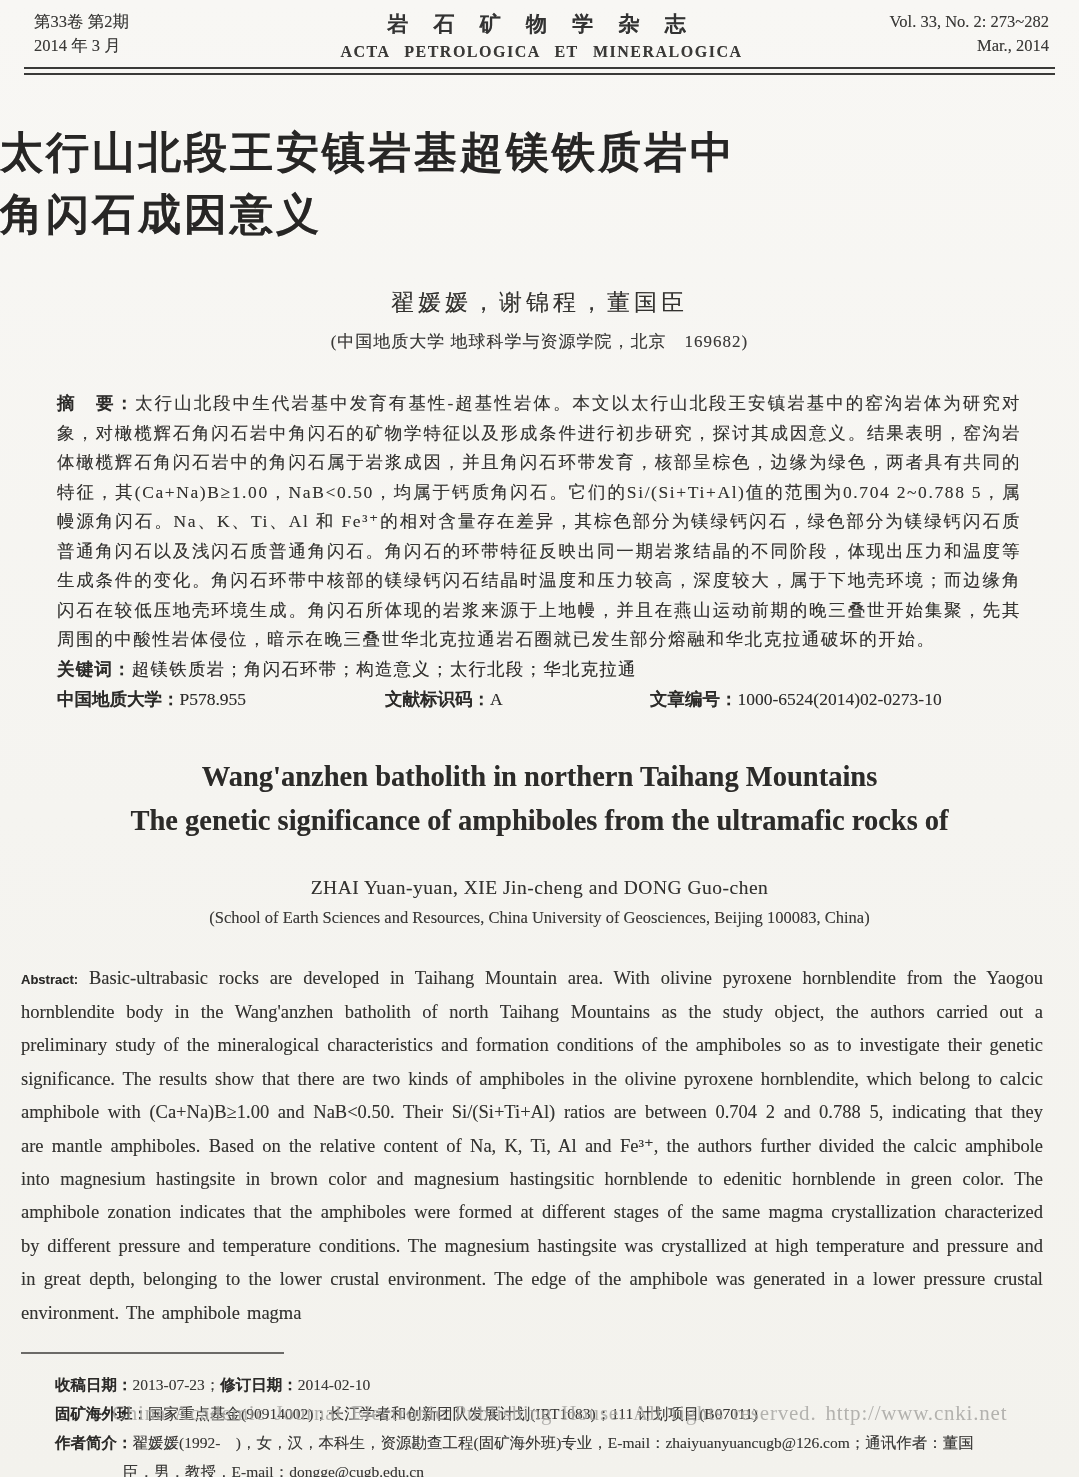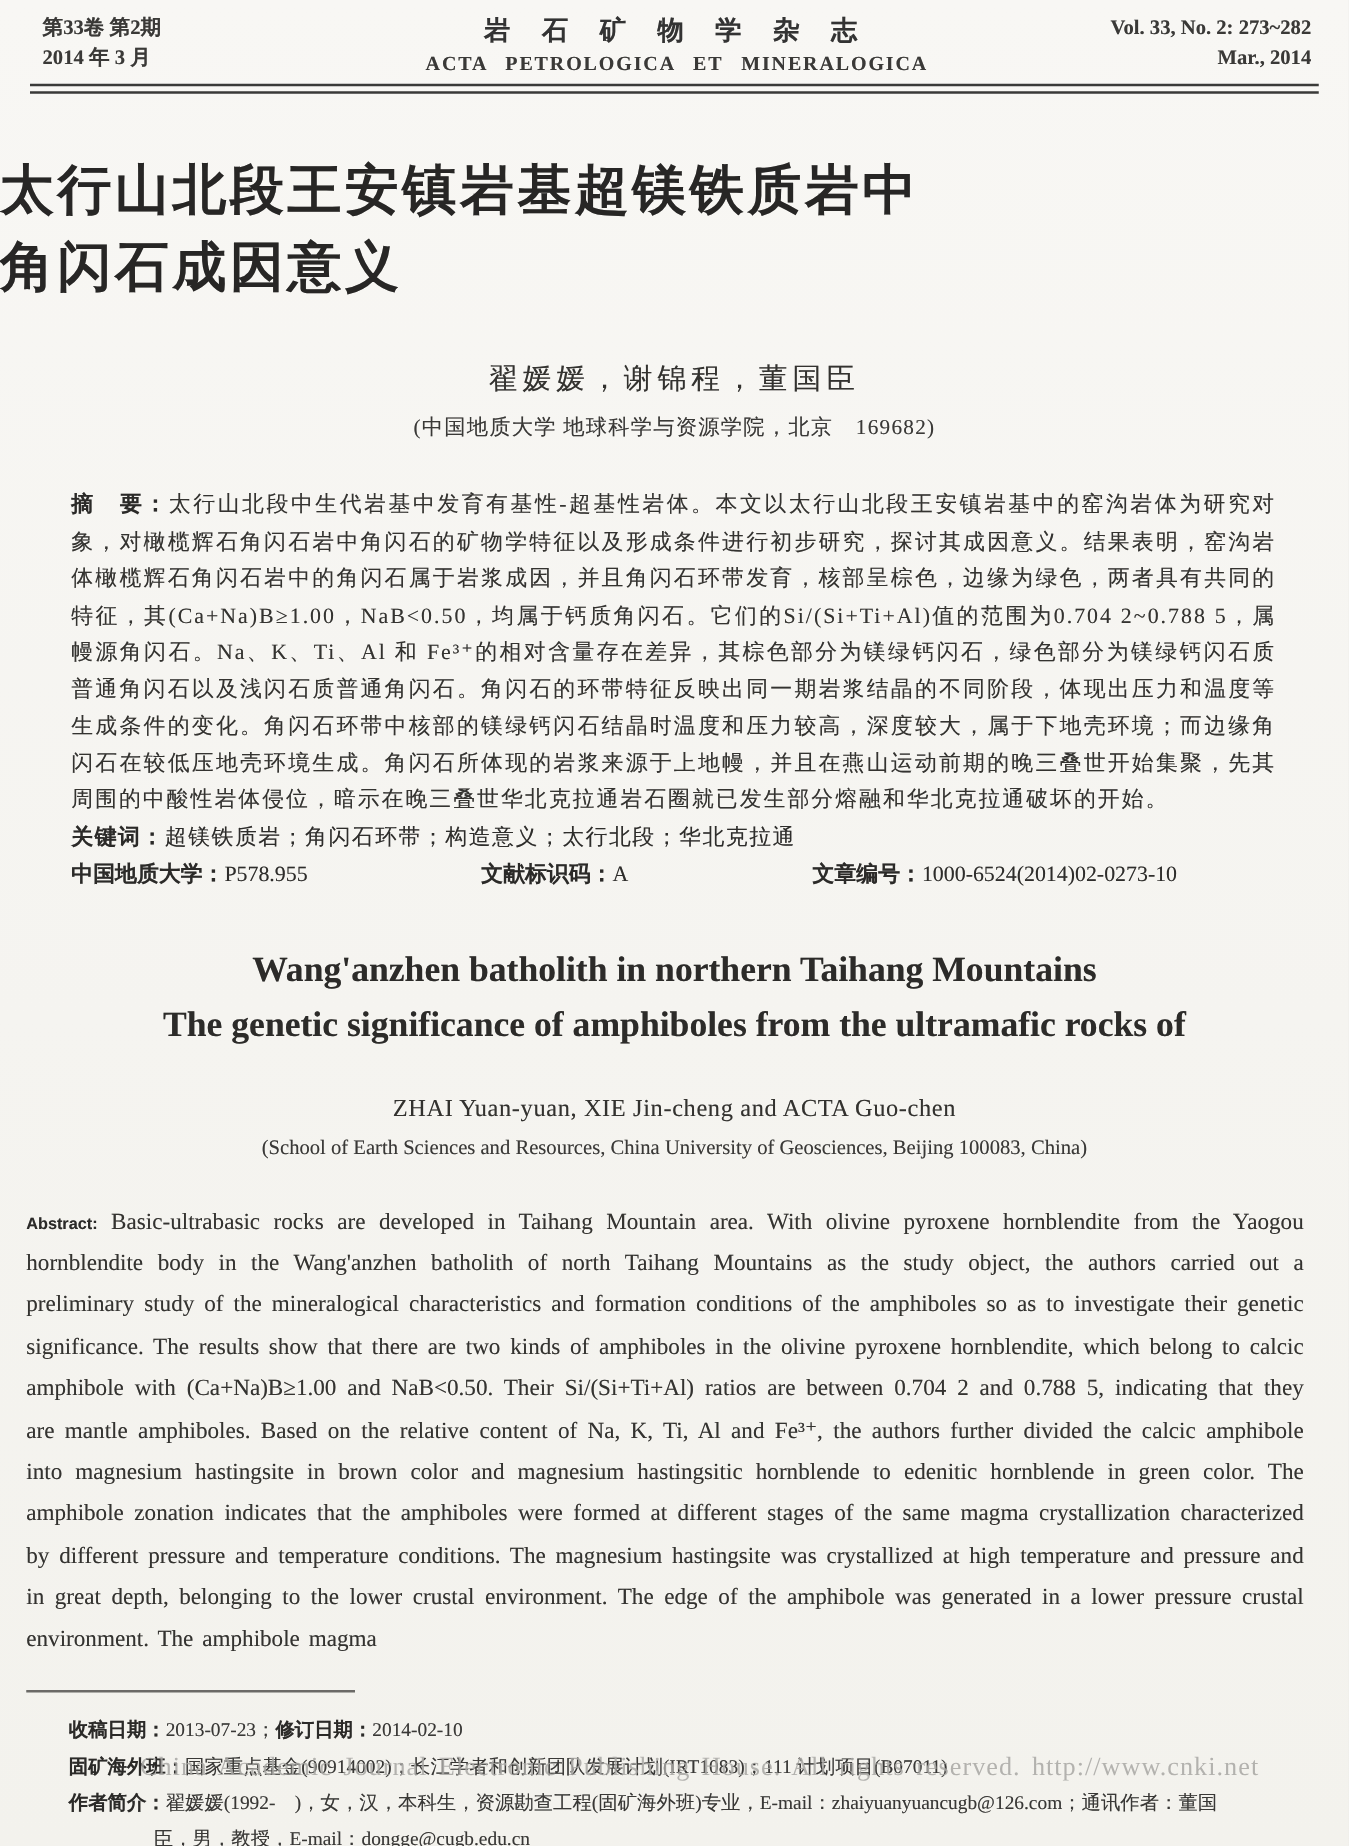--- a/index.html
+++ b/index.html
@@ -6,21 +6,21 @@
   body { width:1079px; height:1477px; background:#e9e8e4; }
   .page {
     position:relative; width:1079px; height:1477px; overflow:hidden;
     background:linear-gradient(180deg,#f8f7f4 0%,#f5f4f0 55%,#f3f2ed 100%);
     font-family:"Liberation Serif","DejaVu Serif",serif;
     color:#2e2d2b;
     text-shadow:0 0 0.5px rgba(70,70,70,0.45);
   }
   
   .header { display:flex; justify-content:space-between; align-items:flex-start; padding:10px 30px 0 34px; }
-  .hdr-left, .hdr-right { font-size:16.5px; line-height:24px; color:#3a3937; width:250px;font-weight:bold; }
+  .hdr-left, .hdr-right { font-size:16.5px; line-height:24px; color:#3a3937; width:250px; }
   .hdr-right { text-align:right; }
   .hdr-center { text-align:center; flex:1; }
   .journal-cn { font-size:21px; font-weight:700; letter-spacing:10px; font-family:"Liberation Serif",serif; color:#333; }
   .journal-en { font-size:16px; font-weight:700; letter-spacing:1.5px; word-spacing:9px; margin-top:5px; color:#3a3937; }
   .rule-double { margin:6px 24px 0 24px; height:4px; border-top:2.5px solid #3a3a38; border-bottom:2px solid #3a3a38; }
   
   .title-zh { margin-top:46px; font-family:"Liberation Sans","DejaVu Sans",sans-serif;
               font-weight:700; font-size:43px; line-height:62px; letter-spacing:3px; color:#272625; }
   .authors-zh { margin-top:42px; text-align:center; font-size:23px; letter-spacing:4px; color:#33322f; }
   .affil-zh { margin-top:12px; text-align:center; font-size:17px; letter-spacing:1px; color:#3a3937; }
@@ -83,21 +83,21 @@
   <div class="clc-line">
     <div class="clc-seg1"><span class="lbl">中国地质大学：</span><span>P578.955</span></div>
     <div class="clc-seg2"><span class="lbl">文献标识码：</span><span>A</span></div>
     <div class="clc-seg3"><span class="lbl">文章编号：</span><span>1000-6524(2014)02-0273-10</span></div>
   </div>
 
   <div class="title-en">
     <div>Wang'anzhen batholith in northern Taihang Mountains</div>
     <div>The genetic significance of amphiboles from the ultramafic rocks of</div>
   </div>
-  <div class="authors-en">ZHAI Yuan-yuan,  XIE Jin-cheng and ACTA Guo-chen</div>
+  <div class="authors-en">ZHAI Yuan-yuan,  XIE Jin-cheng and DONG Guo-chen</div>
   <div class="affil-en">(School of Earth Sciences and Resources, China University of Geosciences, Beijing 100083, China)</div>
 
   <div class="abs-en"><span class="lbl">Abstract:</span> <span>Basic-ultrabasic rocks are developed in Taihang Mountain area. With olivine pyroxene hornblendite from the Yaogou hornblendite body in the Wang'anzhen batholith of north Taihang Mountains as the study object, the authors carried out a preliminary study of the mineralogical characteristics and formation conditions of the amphiboles so as to investigate their genetic significance. The results show that there are two kinds of amphiboles in the olivine pyroxene hornblendite, which belong to calcic amphibole with (Ca+Na)B≥1.00 and NaB&lt;0.50. Their Si/(Si+Ti+Al) ratios are between 0.704 2 and 0.788 5, indicating that they are mantle amphiboles. Based on the relative content of Na, K, Ti, Al and Fe³⁺, the authors further divided the calcic amphibole into magnesium hastingsite in brown color and magnesium hastingsitic hornblende to edenitic hornblende in green color. The amphibole zonation indicates that the amphiboles were formed at different stages of the same magma crystallization characterized by different pressure and temperature conditions. The magnesium hastingsite was crystallized at high temperature and pressure and in great depth, belonging to the lower crustal environment. The edge of the amphibole was generated in a lower pressure crustal environment. The amphibole magma</span></div>
 
   <div class="footer">
     <div class="fn-rule"></div>
     <div class="fn">
       <div class="fn-line"><span class="lbl">收稿日期：</span><span>2013-07-23；</span><span class="lbl">修订日期：</span><span>2014-02-10</span></div>
       <div class="fn-line"><span class="lbl">固矿海外班：</span><span>国家重点基金(90914002)；长江学者和创新团队发展计划(IRT1083)；111 计划项目(B07011)</span></div>
       <div class="fn-line"><span class="lbl">作者简介：</span><span>翟媛媛(1992-　)，女，汉，本科生，资源勘查工程(固矿海外班)专业，E-mail：zhaiyuanyuancugb@126.com；通讯作者：董国</span></div>

